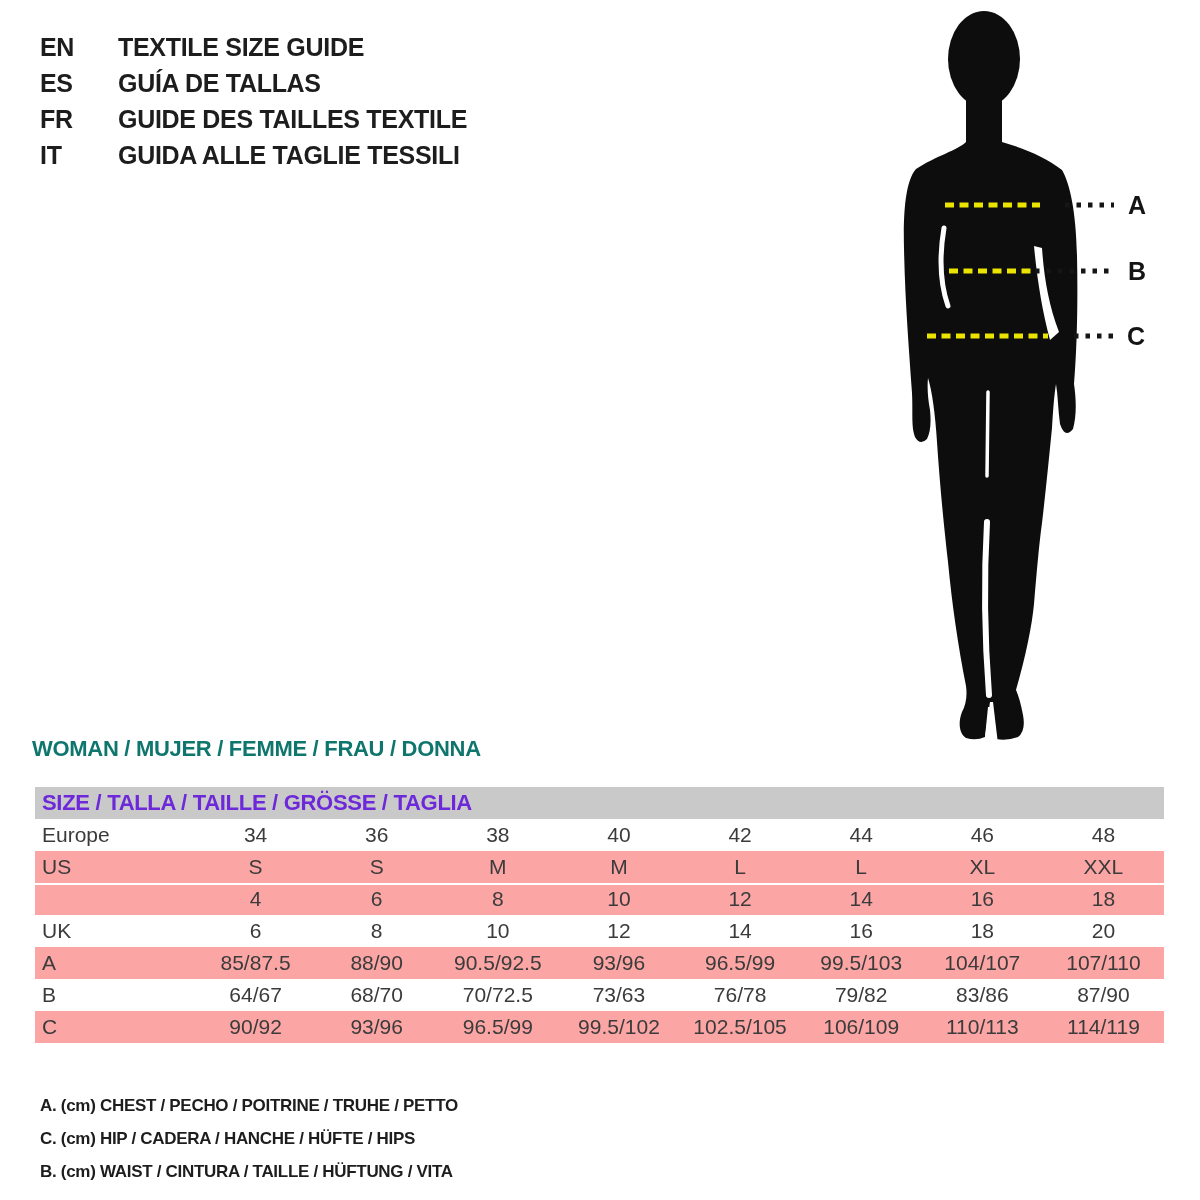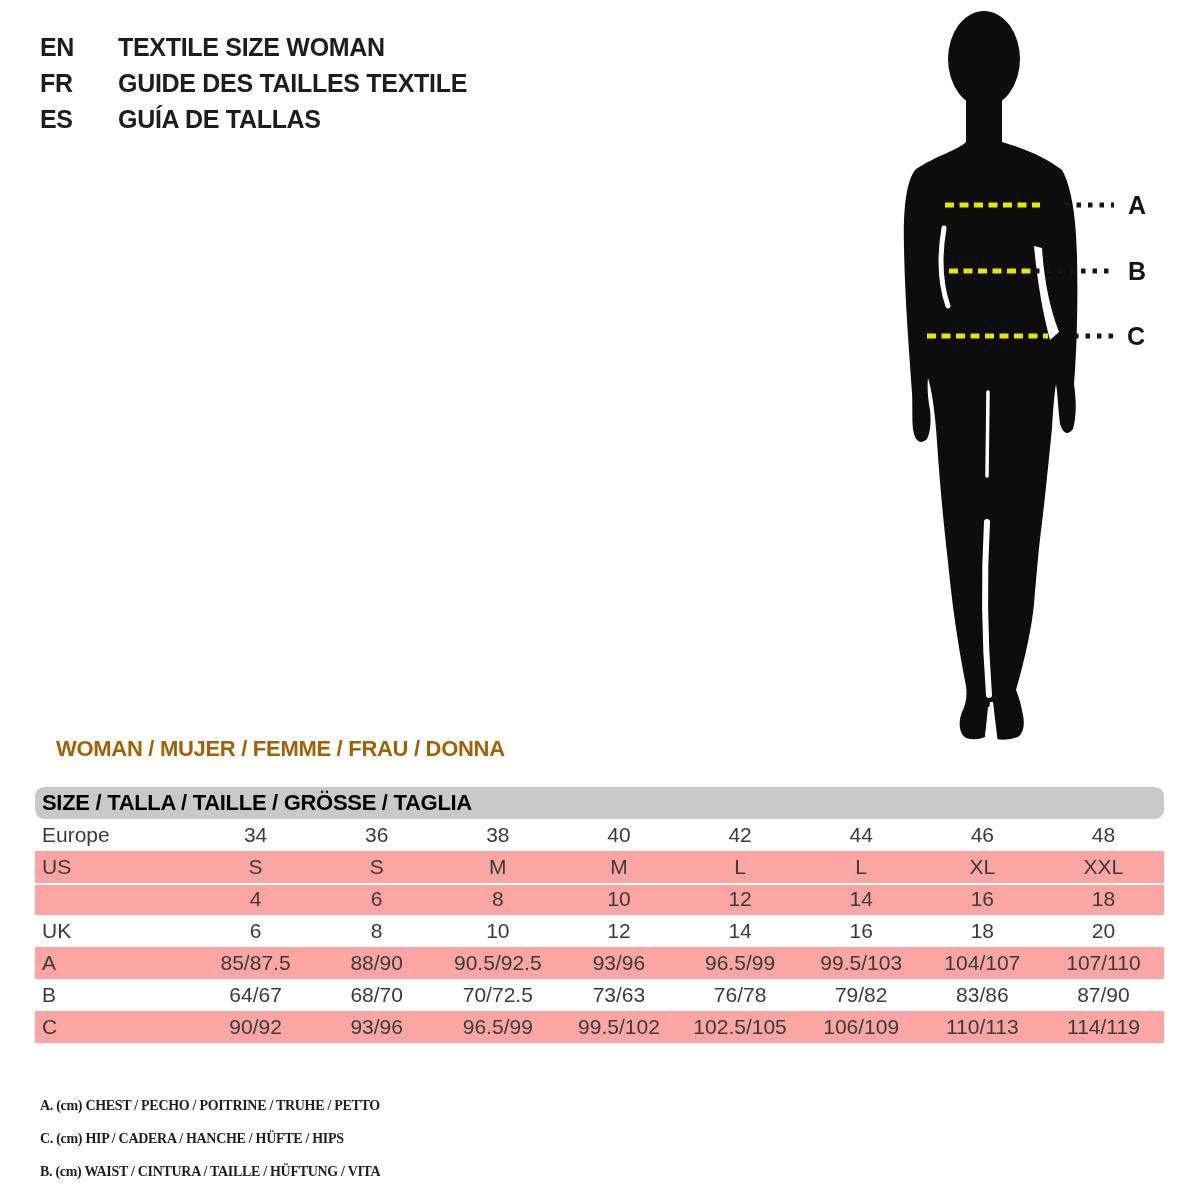--- a/index.html
+++ b/index.html
@@ -14,52 +14,56 @@
   .lang-row{display:flex;height:36px;align-items:center;font-weight:bold;font-size:25px;letter-spacing:-0.3px;color:#1d1d1d;}
   .lang-code{width:78px;flex:0 0 78px;}
   .lang-title{white-space:nowrap;}
 
   
   .figure{position:absolute;left:850px;top:0px;width:350px;height:756px;margin:0;}
   .figure svg{display:block;width:100%;height:100%;}
   .marker-label{font-family:"Liberation Sans", sans-serif;font-size:25px;font-weight:600;fill:#141414;}
 
   
-  .section-title{position:absolute;left:56px;top:736px;margin:0;font-size:22px;font-weight:bold;letter-spacing:-0.3px;color:#a16207;white-space:nowrap;}
+  .section-title{position:absolute;left:32px;top:736px;margin:0;font-size:22px;font-weight:bold;letter-spacing:-0.3px;color:#0f766e;white-space:nowrap;}
 
   
   .size-table{position:absolute;left:35px;top:787px;width:1129px;font-size:21px;color:#3b3b3b;}
-  .thead{height:32px;display:flex;align-items:center;background:#c9c9c9;font-weight:bold;font-size:22px;color:#000000;padding-left:7px;box-sizing:border-box;letter-spacing:-0.3px;border-radius:9px;}
+  .thead{height:32px;display:flex;align-items:center;background:#c9c9c9;font-weight:bold;font-size:22px;color:#6d28d9;padding-left:7px;box-sizing:border-box;letter-spacing:-0.3px;}
   .trow{height:32px;display:flex;align-items:stretch;box-sizing:border-box;}
   .trow.shade{background:#fca5a5;}
   .trow.sep{box-shadow:inset 0 2px 0 #ffffff;}
   .tlabel{flex:0 0 160px;display:flex;align-items:center;padding-left:7px;box-sizing:border-box;}
   .tcell{flex:1 1 0;display:flex;align-items:center;justify-content:center;white-space:nowrap;}
 
   
   .legend{position:absolute;left:40px;top:1089px;margin:0;padding:0;list-style:none;}
-  .legend li{height:33px;display:flex;align-items:center;font-size:14px;font-weight:bold;letter-spacing:-0.3px;color:#1d1d1d;white-space:nowrap;font-family:Liberation Serif, serif;}
+  .legend li{height:33px;display:flex;align-items:center;font-size:17px;font-weight:bold;letter-spacing:-0.3px;color:#1d1d1d;white-space:nowrap;}
 </style>
 </head>
 <body>
 
 <div class="canvas">
 
   <section class="langs">
     <div class="lang-row">
       <span class="lang-code">EN</span>
-      <span class="lang-title">TEXTILE SIZE WOMAN</span>
+      <span class="lang-title">TEXTILE SIZE GUIDE</span>
+    </div>
+    <div class="lang-row">
+      <span class="lang-code">ES</span>
+      <span class="lang-title">GUÍA DE TALLAS</span>
     </div>
     <div class="lang-row">
       <span class="lang-code">FR</span>
       <span class="lang-title">GUIDE DES TAILLES TEXTILE</span>
     </div>
     <div class="lang-row">
-      <span class="lang-code">ES</span>
-      <span class="lang-title">GUÍA DE TALLAS</span>
+      <span class="lang-code">IT</span>
+      <span class="lang-title">GUIDA ALLE TAGLIE TESSILI</span>
     </div>
   </section>
 
   <figure class="figure">
     <svg viewBox="0 0 350 756">
 
       <ellipse cx="134" cy="59" rx="36" ry="48" fill="#0d0d0d"></ellipse>
 
       <path fill="#0d0d0d" d="M116,95 L116,142
                C108,150 86,156 66,169

